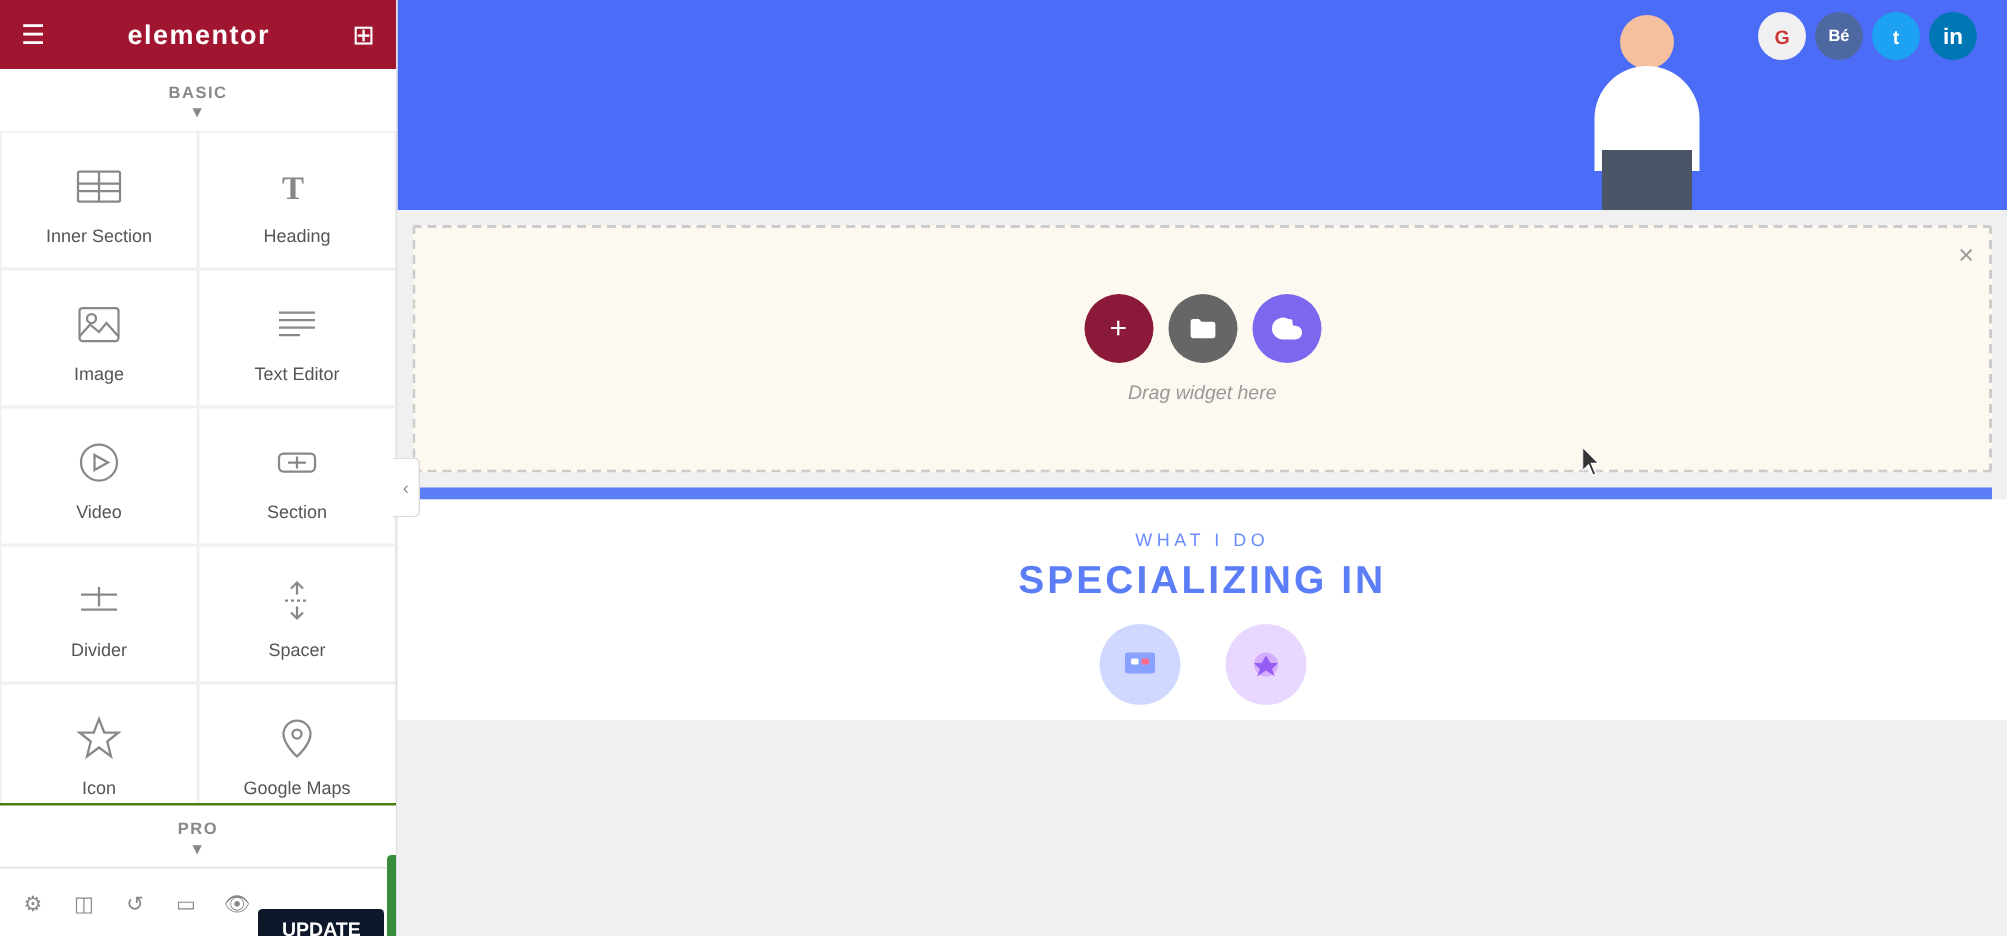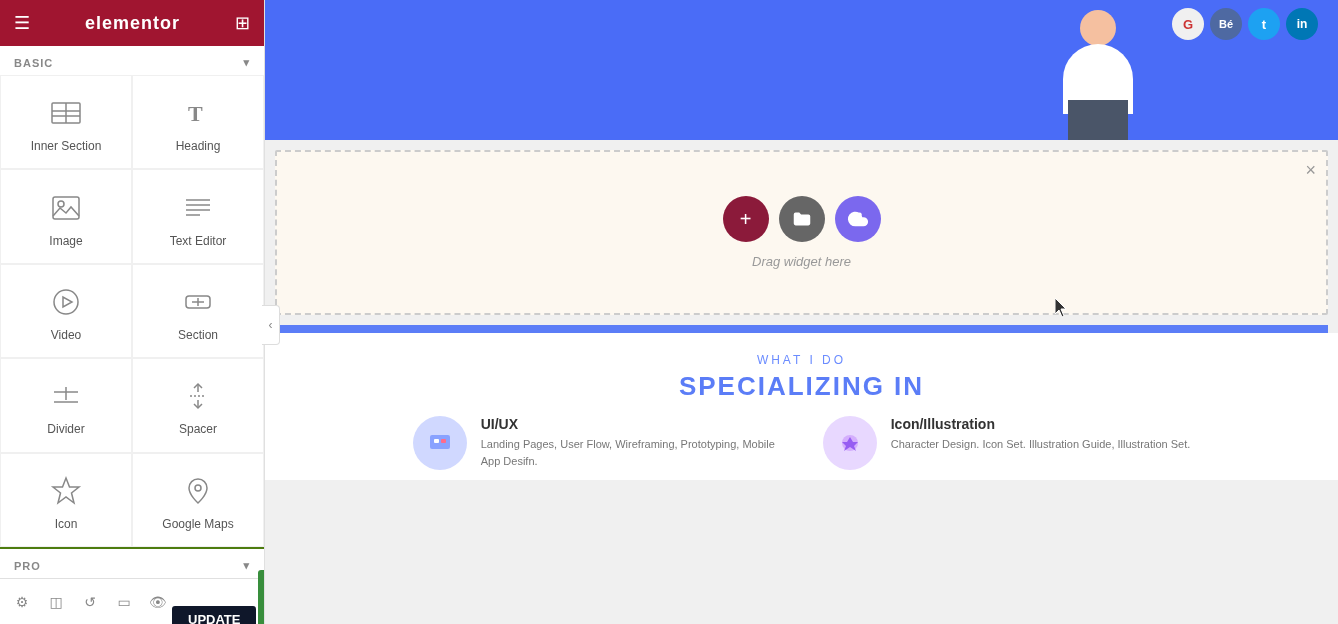--- a/index.html
+++ b/index.html
@@ -46,20 +46,21 @@
       display: flex;
       align-items: center;
       justify-content: space-between;
       padding: 10px 14px 6px 14px;
       font-size: 11px;
       font-weight: bold;
       color: #888;
       text-transform: uppercase;
       letter-spacing: 1px;
       flex-shrink: 0;
+      flex-direction: column;
     }
 
     
     .widgets-grid {
       display: grid;
       grid-template-columns: 1fr 1fr;
       gap: 0;
       overflow-y: auto;
       flex: 1;
     }
@@ -499,21 +500,21 @@
       <div style="background:#f0f0f0; border-radius:50%; width:32px; height:32px; display:flex; align-items:center; justify-content:center; cursor:pointer;">
         <span style="font-size:13px; color:#cc3333; font-weight:bold;">G</span>
       </div>
       <div style="background:#4e69a2; border-radius:50%; width:32px; height:32px; display:flex; align-items:center; justify-content:center; cursor:pointer;">
         <span style="font-size:11px; color:#fff; font-weight:bold;">Bé</span>
       </div>
       <div style="background:#1da1f2; border-radius:50%; width:32px; height:32px; display:flex; align-items:center; justify-content:center; cursor:pointer;">
         <span style="font-size:13px; color:#fff; font-weight:bold;">t</span>
       </div>
       <div style="background:#0077b5; border-radius:50%; width:32px; height:32px; display:flex; align-items:center; justify-content:center; cursor:pointer;">
-        <span style="font-size:12px; color:#fff; font-weight:bold;">in</span>
+        <span style="font-size:15px; color:#fff; font-weight:bold;">in</span>
       </div>
     </div>
   </div>
 
   <div class="drop-zone">
     <span class="drop-zone-close">×</span>
     <div class="drop-zone-buttons">
       <button class="drop-btn drop-btn-add">+</button>
       <button class="drop-btn drop-btn-folder">
         <svg width="22" height="22" viewBox="0 0 24 24" fill="white" stroke="none">
@@ -538,37 +539,29 @@
     <div class="services-row">
 
       <div class="service-card">
         <div class="service-icon-circle service-icon-circle-blue">
           <svg width="28" height="28" viewBox="0 0 28 28">
             <rect x="4" y="6" width="20" height="14" rx="2" fill="#6b8cff" opacity="0.7"></rect>
             <rect x="8" y="10" width="5" height="4" rx="1" fill="#fff"></rect>
             <rect x="15" y="10" width="5" height="4" rx="1" fill="#ff6b8c"></rect>
           </svg>
         </div>
-        <div class="service-text">
-          <div class="service-title">UI/UX</div>
-          <div class="service-desc">Landing Pages, User Flow, Wireframing, Prototyping, Mobile App Desifn.</div>
-        </div>
       </div>
 
       <div class="service-card">
         <div class="service-icon-circle service-icon-circle-purple">
           <svg width="28" height="28" viewBox="0 0 28 28">
             <circle cx="14" cy="14" r="8" fill="#c084fc" opacity="0.5"></circle>
             <polygon points="14,8 17,13 22,13 18,17 20,22 14,18 8,22 10,17 6,13 11,13" fill="#7c3aed" opacity="0.7"></polygon>
           </svg>
         </div>
-        <div class="service-text">
-          <div class="service-title">Icon/Illustration</div>
-          <div class="service-desc">Character Design. Icon Set. Illustration Guide, Illustration Set.</div>
-        </div>
       </div>
 
     </div>
   </div>
 
   <div style="position:absolute; top:298px; left:790px; pointer-events:none; z-index:9999;">
     <svg width="16" height="20" viewBox="0 0 16 20" fill="none">
       <path d="M0 0 L0 16 L4 12 L7 19 L9 18 L6 11 L11 11 Z" fill="#333" stroke="#fff" stroke-width="1"></path>
     </svg>
   </div>

